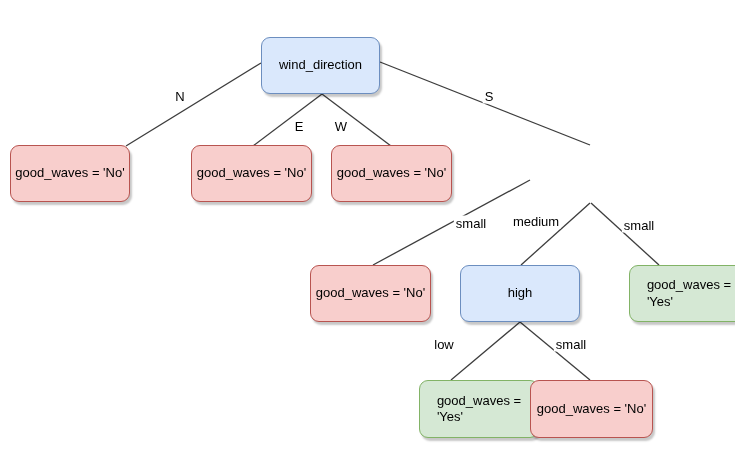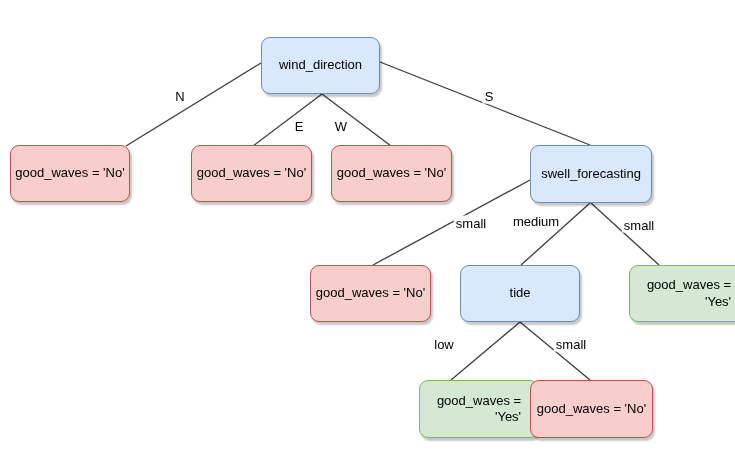--- a/index.html
+++ b/index.html
@@ -34,21 +34,21 @@
     stroke-width: 1.3;
     fill: none;
   }
   .node {
     position: absolute;
     border-radius: 9px;
     border: 1px solid;
     display: flex;
     align-items: center;
     justify-content: center;
-    text-align: right;
+    text-align: left;
     font-size: 13px;
     color: var(--text-color);
     white-space: pre-line;
     line-height: 1.25;
     padding: 2px 4px;
     box-shadow: 2px 3px 2px rgba(0,0,0,0.22);
   }
   .node.decision { background: var(--decision-fill); border-color: var(--decision-stroke); }
   .node.leaf-no  { background: var(--no-fill);  border-color: var(--no-stroke);  }
   .node.leaf-yes { background: var(--yes-fill); border-color: var(--yes-stroke); margin-left: 29px; }
@@ -80,25 +80,24 @@
   </svg>
 
   <div class="node decision" style="left:261px;top:37px;width:119px;height:57px">wind_direction</div>
 
   <div class="node leaf-no" style="left:10px;top:145px;width:120px;height:57px">good_waves = 'No'</div>
 
   <div class="node leaf-no" style="left:191px;top:145px;width:121px;height:57px">good_waves = 'No'</div>
 
   <div class="node leaf-no" style="left:331px;top:145px;width:121px;height:57px">good_waves = 'No'</div>
 
-  <div class="node decision" style="left:530px;top:145px;width:122px;height:58px">swell_forecasting</div>
 
   <div class="node leaf-no" style="left:310px;top:265px;width:121px;height:57px">good_waves = 'No'</div>
 
-  <div class="node decision" style="left:460px;top:265px;width:120px;height:57px">tide</div>
+  <div class="node decision" style="left:460px;top:265px;width:120px;height:57px">high</div>
 
   <div class="node leaf-yes" style="left:600px;top:265px;width:120px;height:57px">good_waves =
 'Yes'</div>
 
   <div class="node leaf-yes" style="left:390px;top:380px;width:120px;height:58px">good_waves =
 'Yes'</div>
 
   <div class="node leaf-no" style="left:530px;top:380px;width:123px;height:58px">good_waves = 'No'</div>
 
   <div class="edge-label" style="left:180px;top:96px">N</div>

